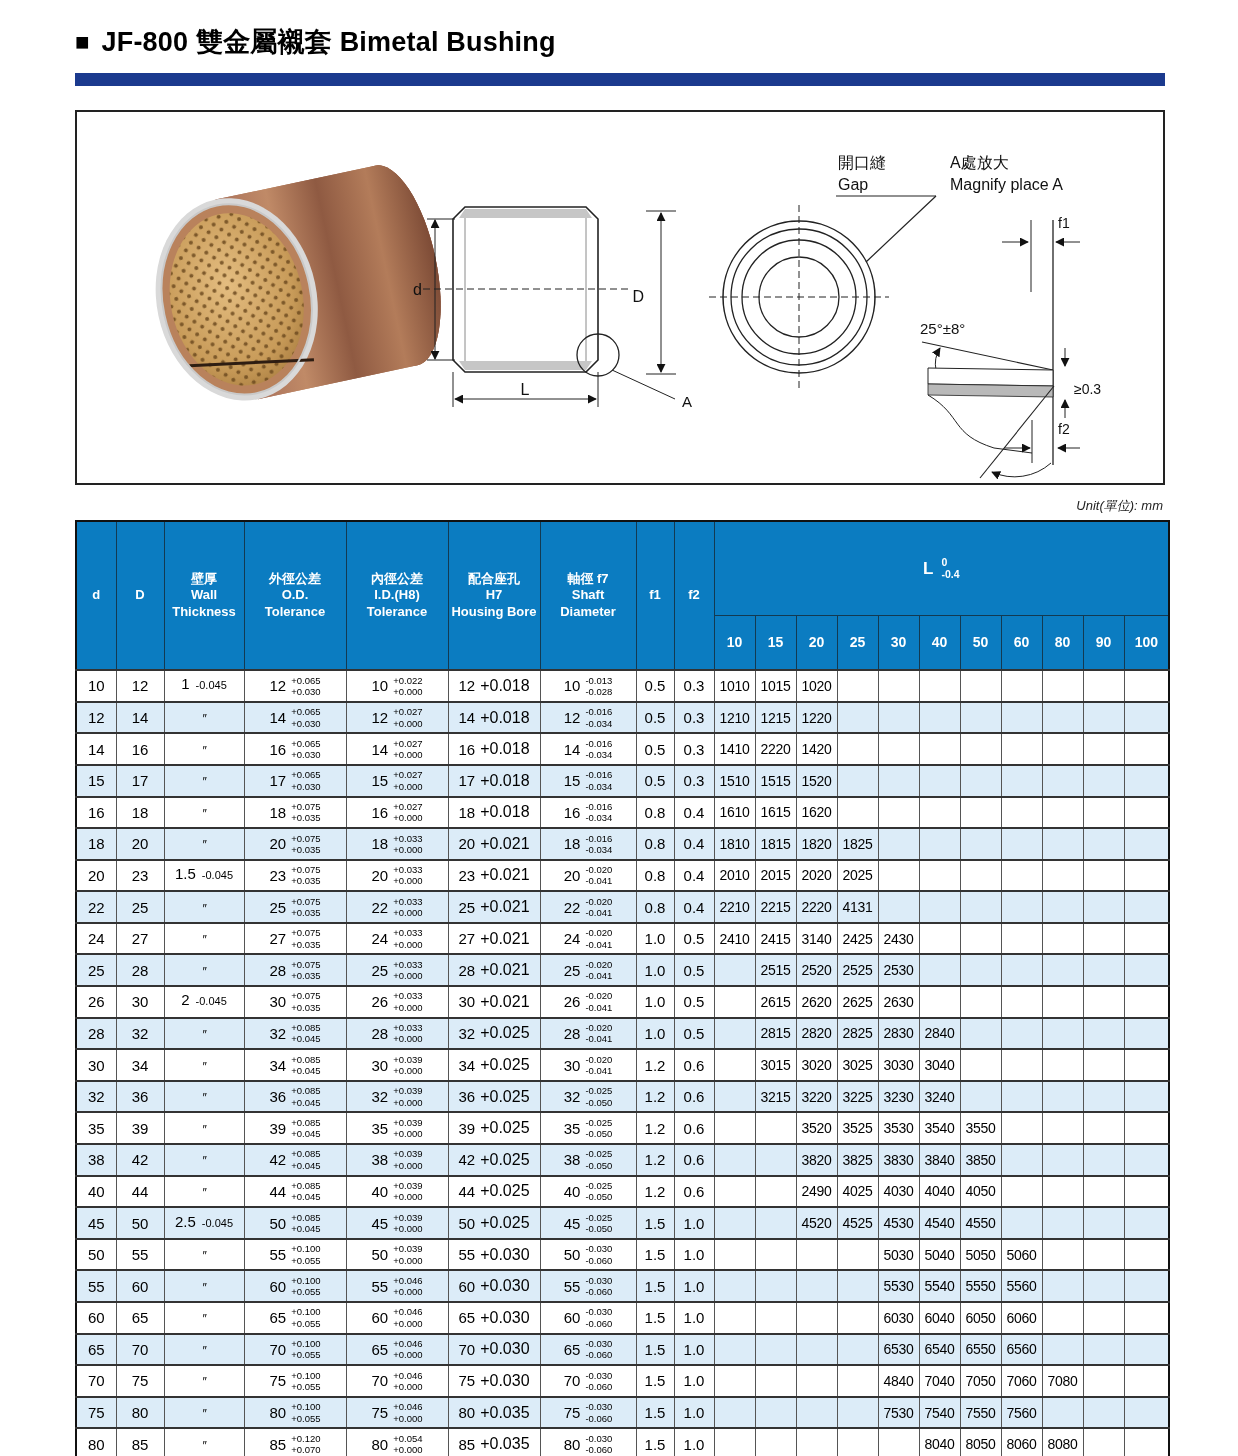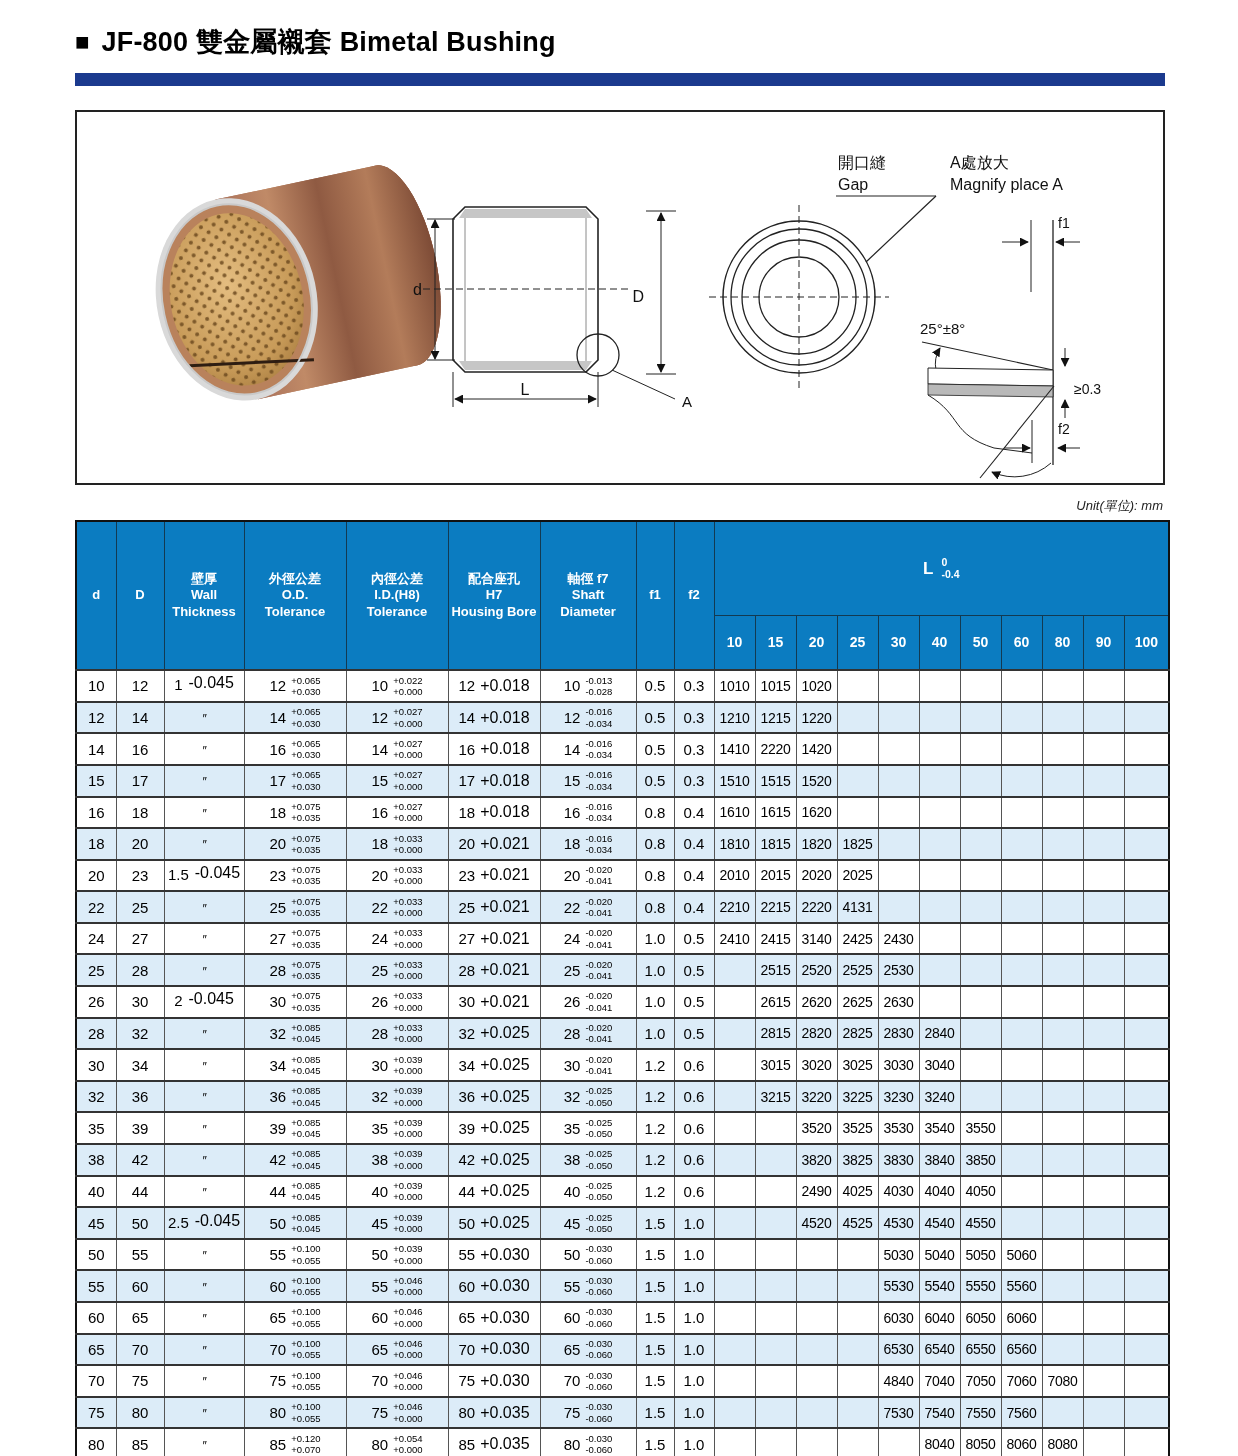--- a/index.html
+++ b/index.html
@@ -44,21 +44,21 @@
     border-top:2px solid #333; border-bottom:2px solid #333;
     height:31.6px; text-align:center; vertical-align:middle;
     font-size:15px; background:#fff; padding:0 1px; overflow:hidden;
   }
   tbody tr.alt td { background:#dcecf8; }
   .tolcell { display:flex; align-items:center; justify-content:center; gap:5px; }
   .main { font-size:15px; }
   .stack { display:flex; flex-direction:column; font-size:9.5px; line-height:1.2; text-align:left; letter-spacing:0; }
   .singletol { font-size:16px; }
   .wallcell { display:flex; align-items:flex-end; justify-content:center; gap:6px; padding-bottom:4px; }
-  .walltol { font-size:16px; padding-bottom:1px; }
+  .walltol { font-size:11px; padding-bottom:1px; }
   .ditto { font-style:italic; font-size:12px; }
   td.lcell { font-size:14px; letter-spacing:-0.3px; }
 </style>
 </head>
 <body>
 
 <div class="page">
 
   <div class="title-row">
     <span class="bullet">■</span>

